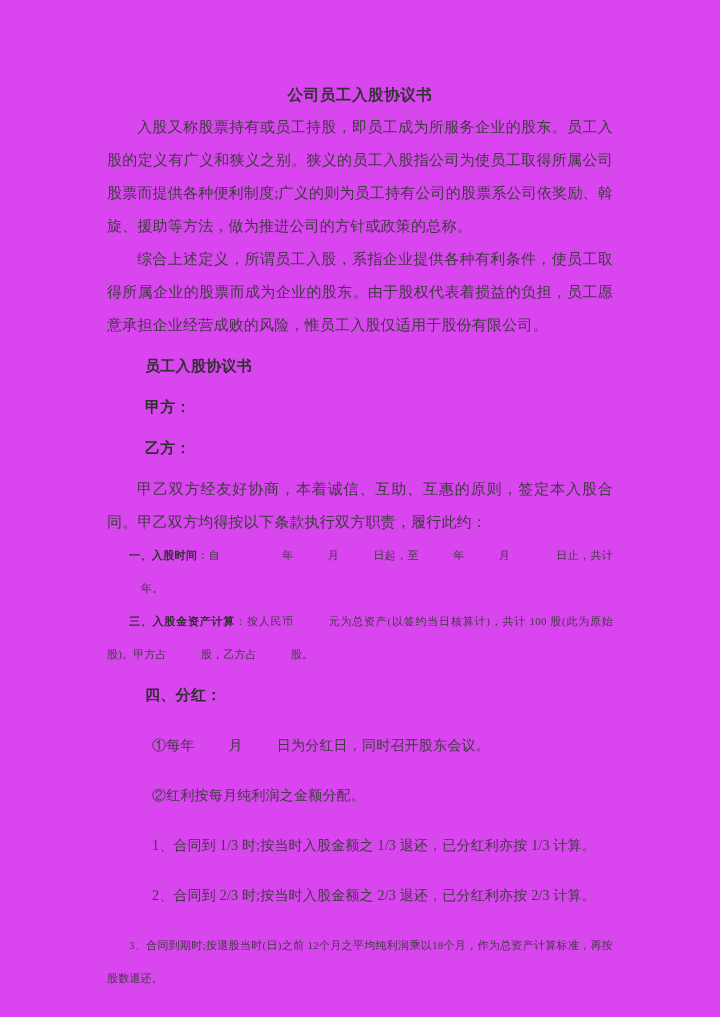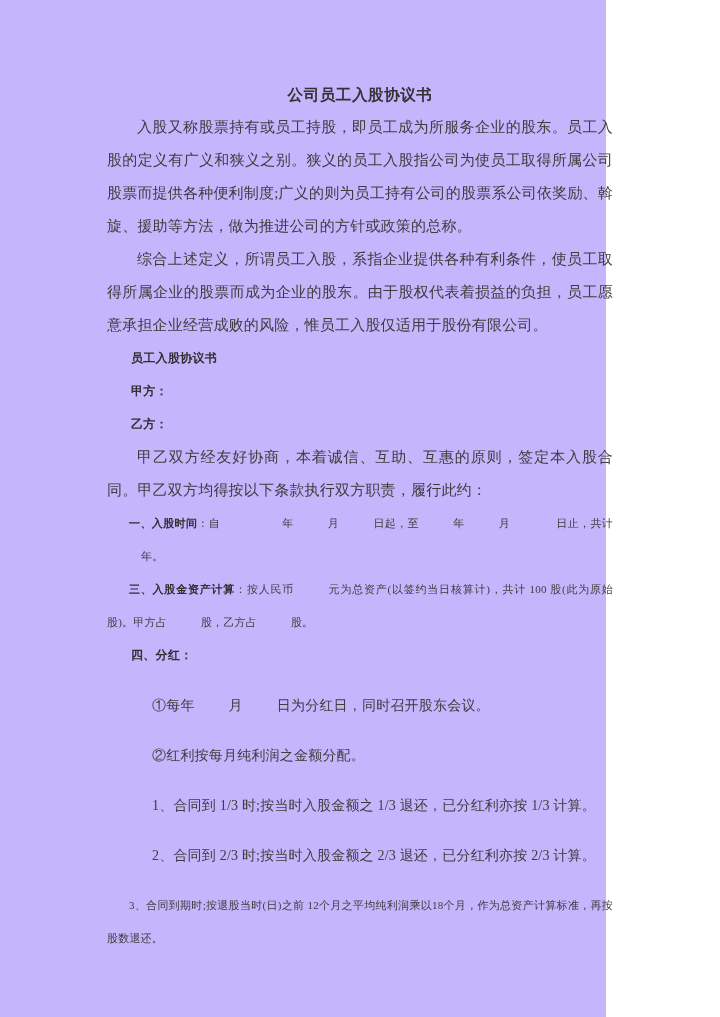--- a/index.html
+++ b/index.html
@@ -9,23 +9,23 @@
   }
   body {
     width: 720px;
     height: 1017px;
     font-family: "Liberation Serif", "DejaVu Serif", serif;
     color: #3b3b3b;
     overflow: hidden;
   }
   .page {
     position: relative;
-    width: 606px;
+    width: 720px;
     height: 1017px;
-    background: #c4b5fd;
+    background: #d946ef;
     box-sizing: border-box;
   }
   .content {
     position: absolute;
     left: 107px;
     top: 78px;
     width: 506px;
   }
   .doc-title {
     text-align: center;
@@ -40,25 +40,25 @@
     font-size: 15px;
     line-height: 33px;
     text-align: justify;
     text-justify: inter-ideograph;
     text-indent: 2em;
     margin: 0;
     color: #3d3d3d;
     letter-spacing: 0.2px;
   }
   .heading {
-    font-size: 12px;
+    font-size: 15px;
     line-height: 33px;
     font-weight: bold;
     text-indent: 2em;
-    margin: 0;
+    margin: 8px;
     color: #2f2f2f;
     letter-spacing: 0.3px;
   }
   .clause {
     font-size: 11px;
     line-height: 33px;
     text-align: justify;
     text-justify: inter-ideograph;
     text-indent: 2em;
     margin: 0;

